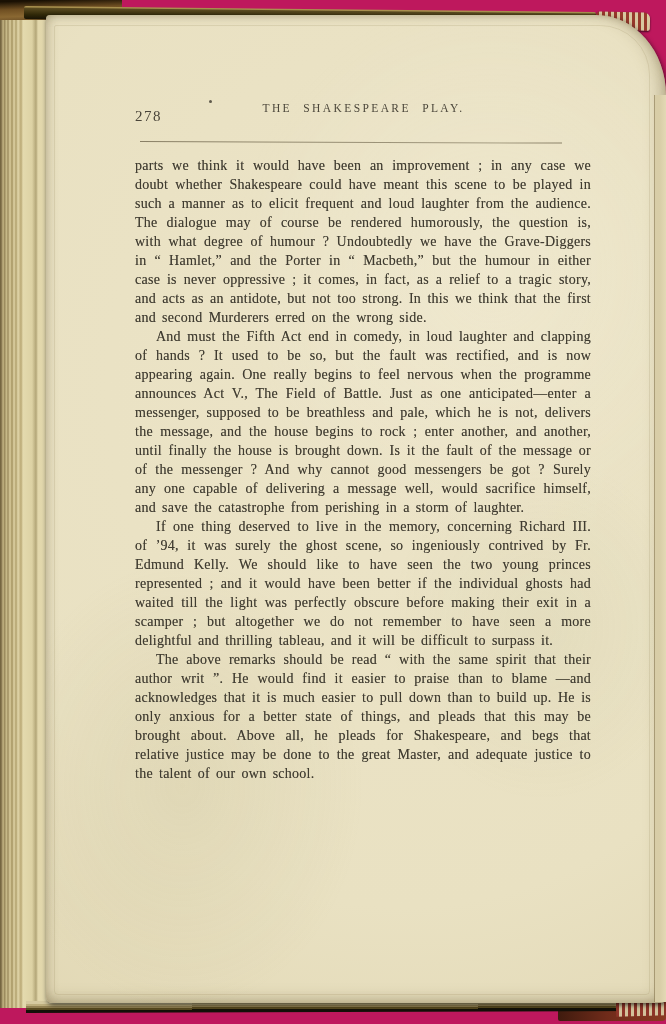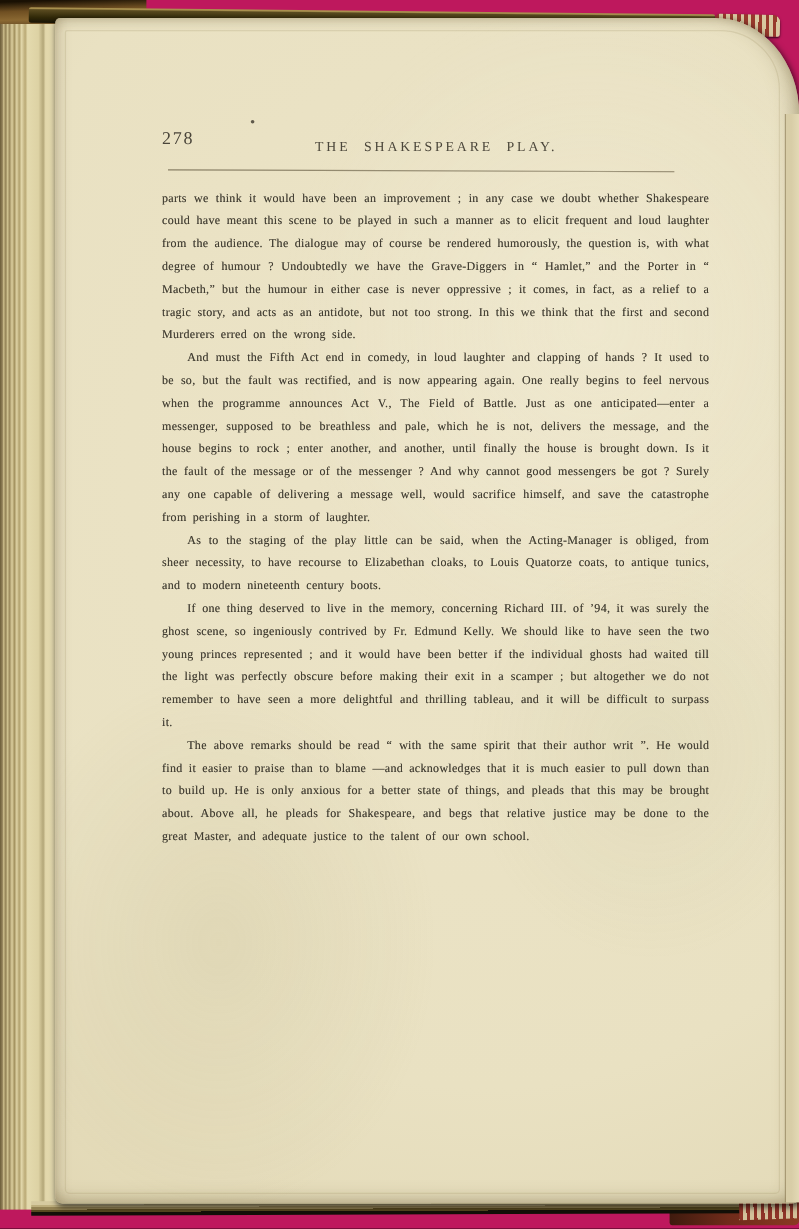--- a/index.html
+++ b/index.html
@@ -92,37 +92,37 @@
     background: linear-gradient(90deg, #3f1b0e, #6f2b1a 45%, #8a3a22);
     border-radius: 0 0 4px 2px;
     z-index: 1;
   }
   
   .pgnum {
     position: absolute; left: 89px; top: 93px;
     font-size: 15px; letter-spacing: 1.5px; color: #4a453a;
   }
   .runhead {
-    position: absolute; left: 89px; right: 74px; top: 102px;
+    position: absolute; left: 89px; right: 74px; top: 87px;
     text-align: center;
     font-size: 11.5px; letter-spacing: 2.4px; word-spacing: 6px;
     color: #4c473b;
   }
   .ink-dot {
     position: absolute; left: 163px; top: 85px; width: 3px; height: 3px;
     border-radius: 50%; background: rgba(60,55,45,.8);
   }
   .rule {
     position: absolute; left: 94px; top: 126px; width: 422px; height: 1px;
     background: linear-gradient(90deg, rgba(105,95,70,.75), rgba(105,95,70,.55) 85%, rgba(105,95,70,.75));
     transform: rotate(0.22deg); transform-origin: left center;
   }
   .body {
     position: absolute; left: 89px; top: 141px; width: 456px;
-    font-size: 10px; line-height: 19px;
+    font-size: 14px; line-height: 19px;
     letter-spacing: .25px; word-spacing: 2.4px;
     text-align: justify;
     color: #403c31;
     text-shadow: 0 0 .4px rgba(64,60,49,.55);
   }
   .body p { margin: 0; }
   .body p.indent { text-indent: 21px; }
   
   .texture {
     position: absolute; inset: 0; border-radius: inherit;
@@ -148,21 +148,20 @@
     <div class="impression"></div>
 
     <span class="pgnum">278</span>
     <div class="ink-dot"></div>
     <div class="runhead">THE SHAKESPEARE PLAY.</div>
     <div class="rule"></div>
 
     <div class="body">
       <p>parts we think it would have been an improvement ; in any case we doubt whether Shakespeare could have meant this scene to be played in such a manner as to elicit frequent and loud laughter from the audience.  The dialogue may of course be rendered humorously, the question is, with what degree of humour ?  Undoubtedly we have the Grave-Diggers in “ Hamlet,” and the Porter in “ Macbeth,” but the humour in either case is never oppressive ; it comes, in fact, as a relief to a tragic story, and acts as an antidote, but not too strong.  In this we think that the first and second Murderers erred on the wrong side.</p>
       <p class="indent">And must the Fifth Act end in comedy, in loud laughter and clapping of hands ?  It used to be so, but the fault was rectified, and is now appearing again.  One really begins to feel nervous when the programme announces Act V., The Field of Battle.  Just as one anticipated—enter a messenger, supposed to be breathless and pale, which he is not, delivers the message, and the house begins to rock ; enter another, and another, until finally the house is brought down.  Is it the fault of the message or of the messenger ?  And why cannot good messengers be got ?  Surely any one capable of delivering a message well, would sacrifice himself, and save the catastrophe from perishing in a storm of laughter.</p>
-      <p class="indent">As to the staging of the play little can be said, when the Acting-Manager is obliged, from sheer necessity, to have recourse to Elizabethan cloaks, to Louis Quatorze coats, to antique tunics, and to modern nineteenth century boots.</p>
       <p class="indent">If one thing deserved to live in the memory, concerning Richard III. of ’94, it was surely the ghost scene, so ingeniously contrived by Fr. Edmund Kelly.  We should like to have seen the two young princes represented ; and it would have been better if the individual ghosts had waited till the light was perfectly obscure before making their exit in a scamper ; but altogether we do not remember to have seen a more delightful and thrilling tableau, and it will be difficult to surpass it.</p>
       <p class="indent">The above remarks should be read “ with the same spirit that their author writ ”.  He would find it easier to praise than to blame —and acknowledges that it is much easier to pull down than to build up.  He is only anxious for a better state of things, and pleads that this may be brought about.  Above all, he pleads for Shakespeare, and begs that relative justice may be done to the great Master, and adequate justice to the talent of our own school.</p>
     </div>
   </div>
 
   <div class="right-strip"></div>
   <div class="bottom-edges"></div>
   <div class="bottom-cover"></div>
   <div class="headband-bottom"></div>
 

